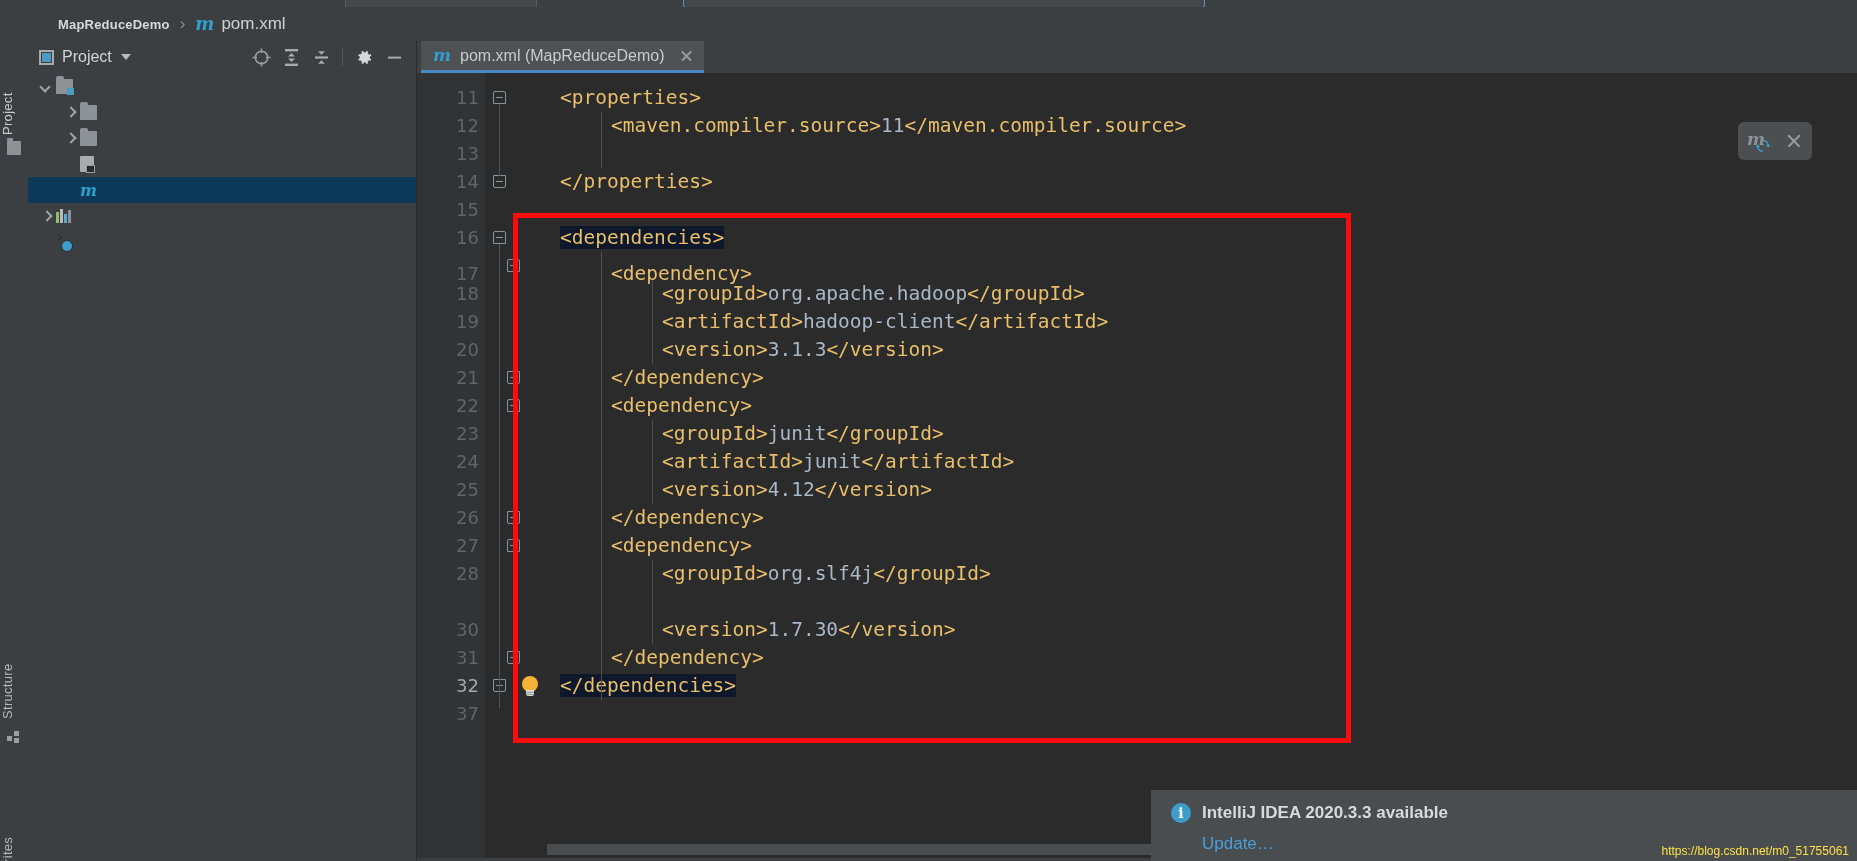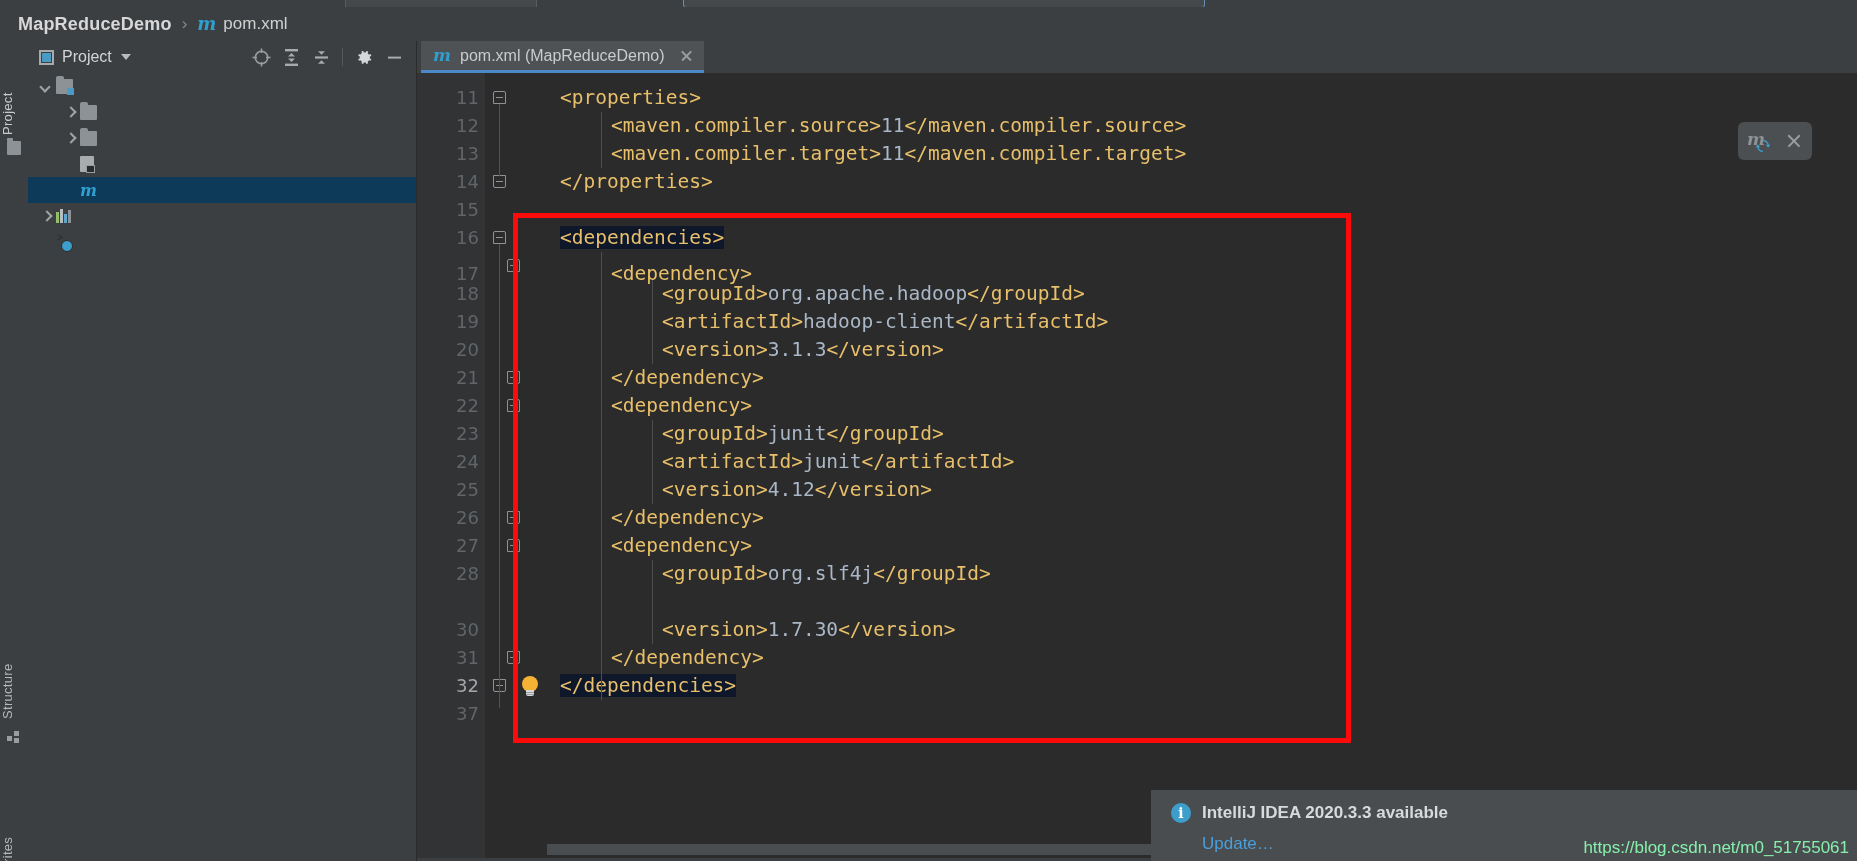--- a/index.html
+++ b/index.html
@@ -33,21 +33,21 @@
 
   
   .breadcrumb {
     position: absolute; left: 0; top: 7px; width: 1857px; height: 34px;
     background: #3c3f41;
     display: flex; align-items: center;
     padding-left: 18px;
     box-sizing: border-box;
   }
   .crumb-proj {
-    color: #d8d8d8; font-size: 18px; font-weight: bold; letter-spacing: .2px;
+    color: #d8d8d8; font-size: 13px; font-weight: bold; letter-spacing: .2px; margin-left: 40px;
   }
   .crumb-sep { color: #8a8d8f; font-size: 17px; margin: 0 10px; }
   .maven-m {
     color: #2f9fd0; font-size: 18px; font-weight: bold; font-style: italic;
     font-family: "DejaVu Serif", serif;
     margin-right: 7px; line-height: 1;
   }
   .crumb-file { color: #d0d0d0; font-size: 17px; }
 
   
@@ -324,21 +324,21 @@
     display:flex; align-items:center; justify-content:center;
     font-family:"DejaVu Serif", serif; margin-right:11px;
   }
   .balloon-title { color:#d8dadc; font-size:17px; font-weight:bold; }
   .balloon-link {
     position:absolute; left:51px; top:44px;
     color:#4a9eda; font-size:17px; cursor:pointer;
   }
   .watermark {
     position:absolute; right:8px; bottom:3px;
-    color:#86efac; font-size:17px;
+    color:#fde047; font-size:12px;
   }
 
   
   .hscroll {
     position:absolute; left: 130px; right: 0px; bottom: 6px; height: 11px;
     background:#4a4d4f; border-radius:0;
   }
   .editor-bottom-edge {
     position:absolute; left:0; right:0; bottom:0; height:3px; background:#3c3f41;
   }
@@ -482,21 +482,20 @@
           <div class="cline" style="top: 11px;">
             <span class="lno">11</span>
             <span class="ctext" style="padding-left: 0px;"><span class="tag">&lt;properties&gt;</span></span>
           </div>
           <div class="cline" style="top: 39px;">
             <span class="lno">12</span>
             <span class="ctext" style="padding-left: 51px;"><span class="tag">&lt;maven.compiler.source&gt;</span><span class="val">11</span><span class="tag">&lt;/maven.compiler.source&gt;</span></span>
           </div>
           <div class="cline" style="top: 67px;">
             <span class="lno">13</span>
-            <span class="ctext" style="padding-left: 51px;"><span class="tag">&lt;maven.compiler.target&gt;</span><span class="val">11</span><span class="tag">&lt;/maven.compiler.target&gt;</span></span>
           </div>
           <span class="fold fold-box fold-bot" style="left: 76px; top: 102px; position: absolute;"></span>
           <div class="cline" style="top: 95px;">
             <span class="lno">14</span>
             <span class="ctext" style="padding-left: 0px;"><span class="tag">&lt;/properties&gt;</span></span>
           </div>
           <div class="cline" style="top: 123px;">
             <span class="lno">15</span>
             <span class="ctext" style="padding-left: 0px;"></span>
           </div>

